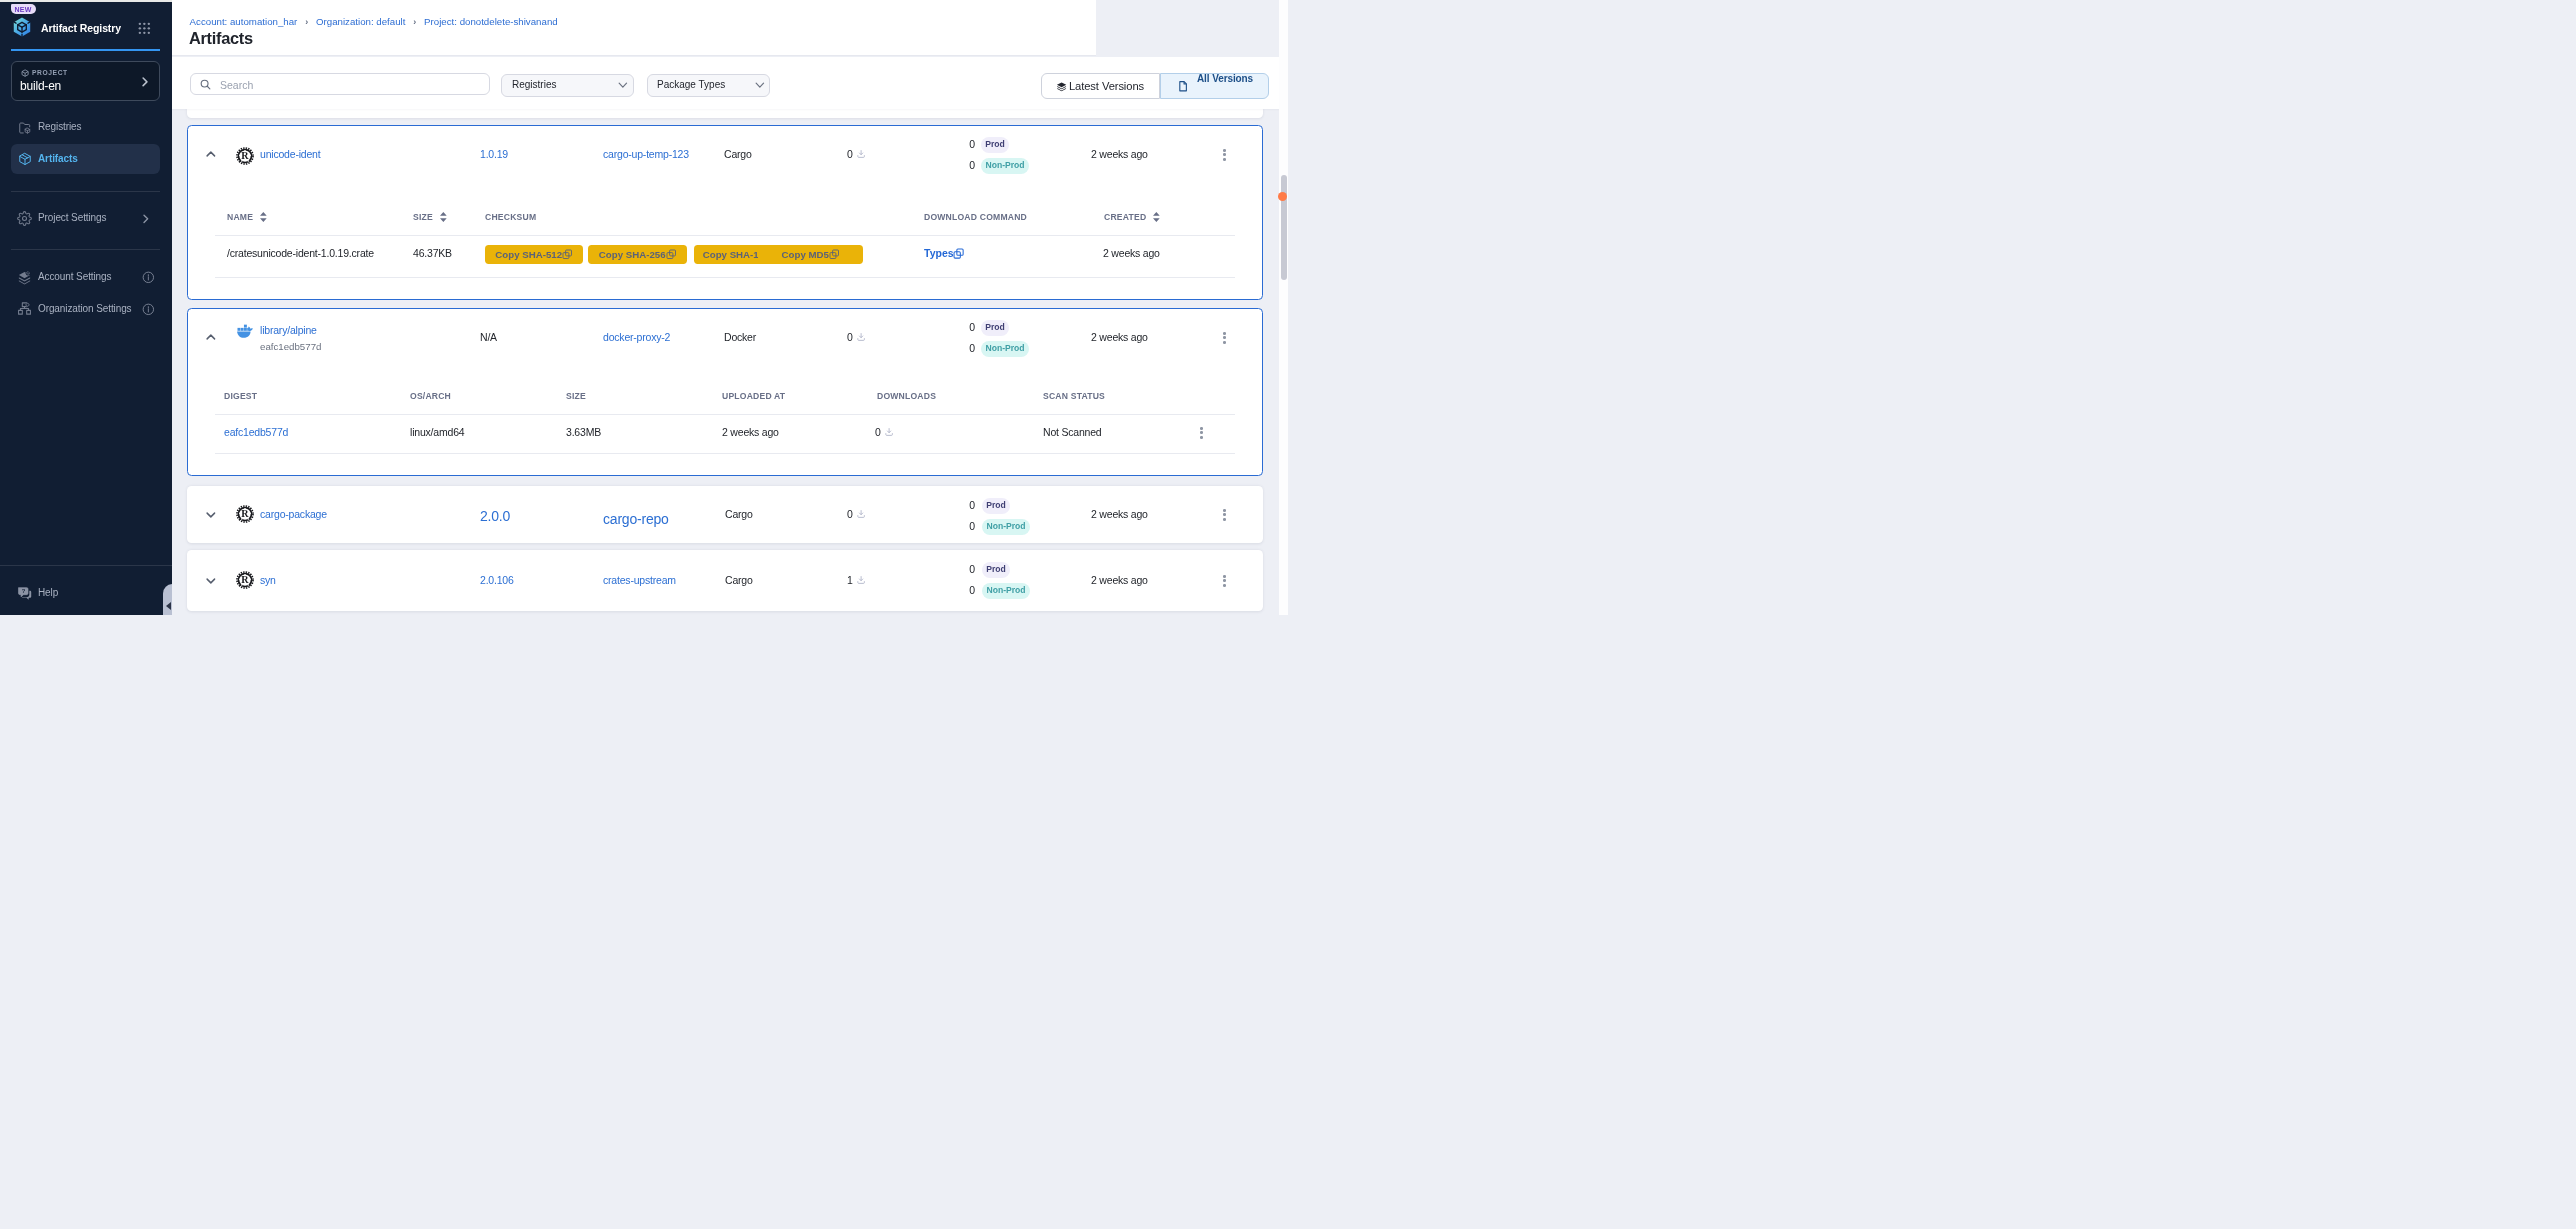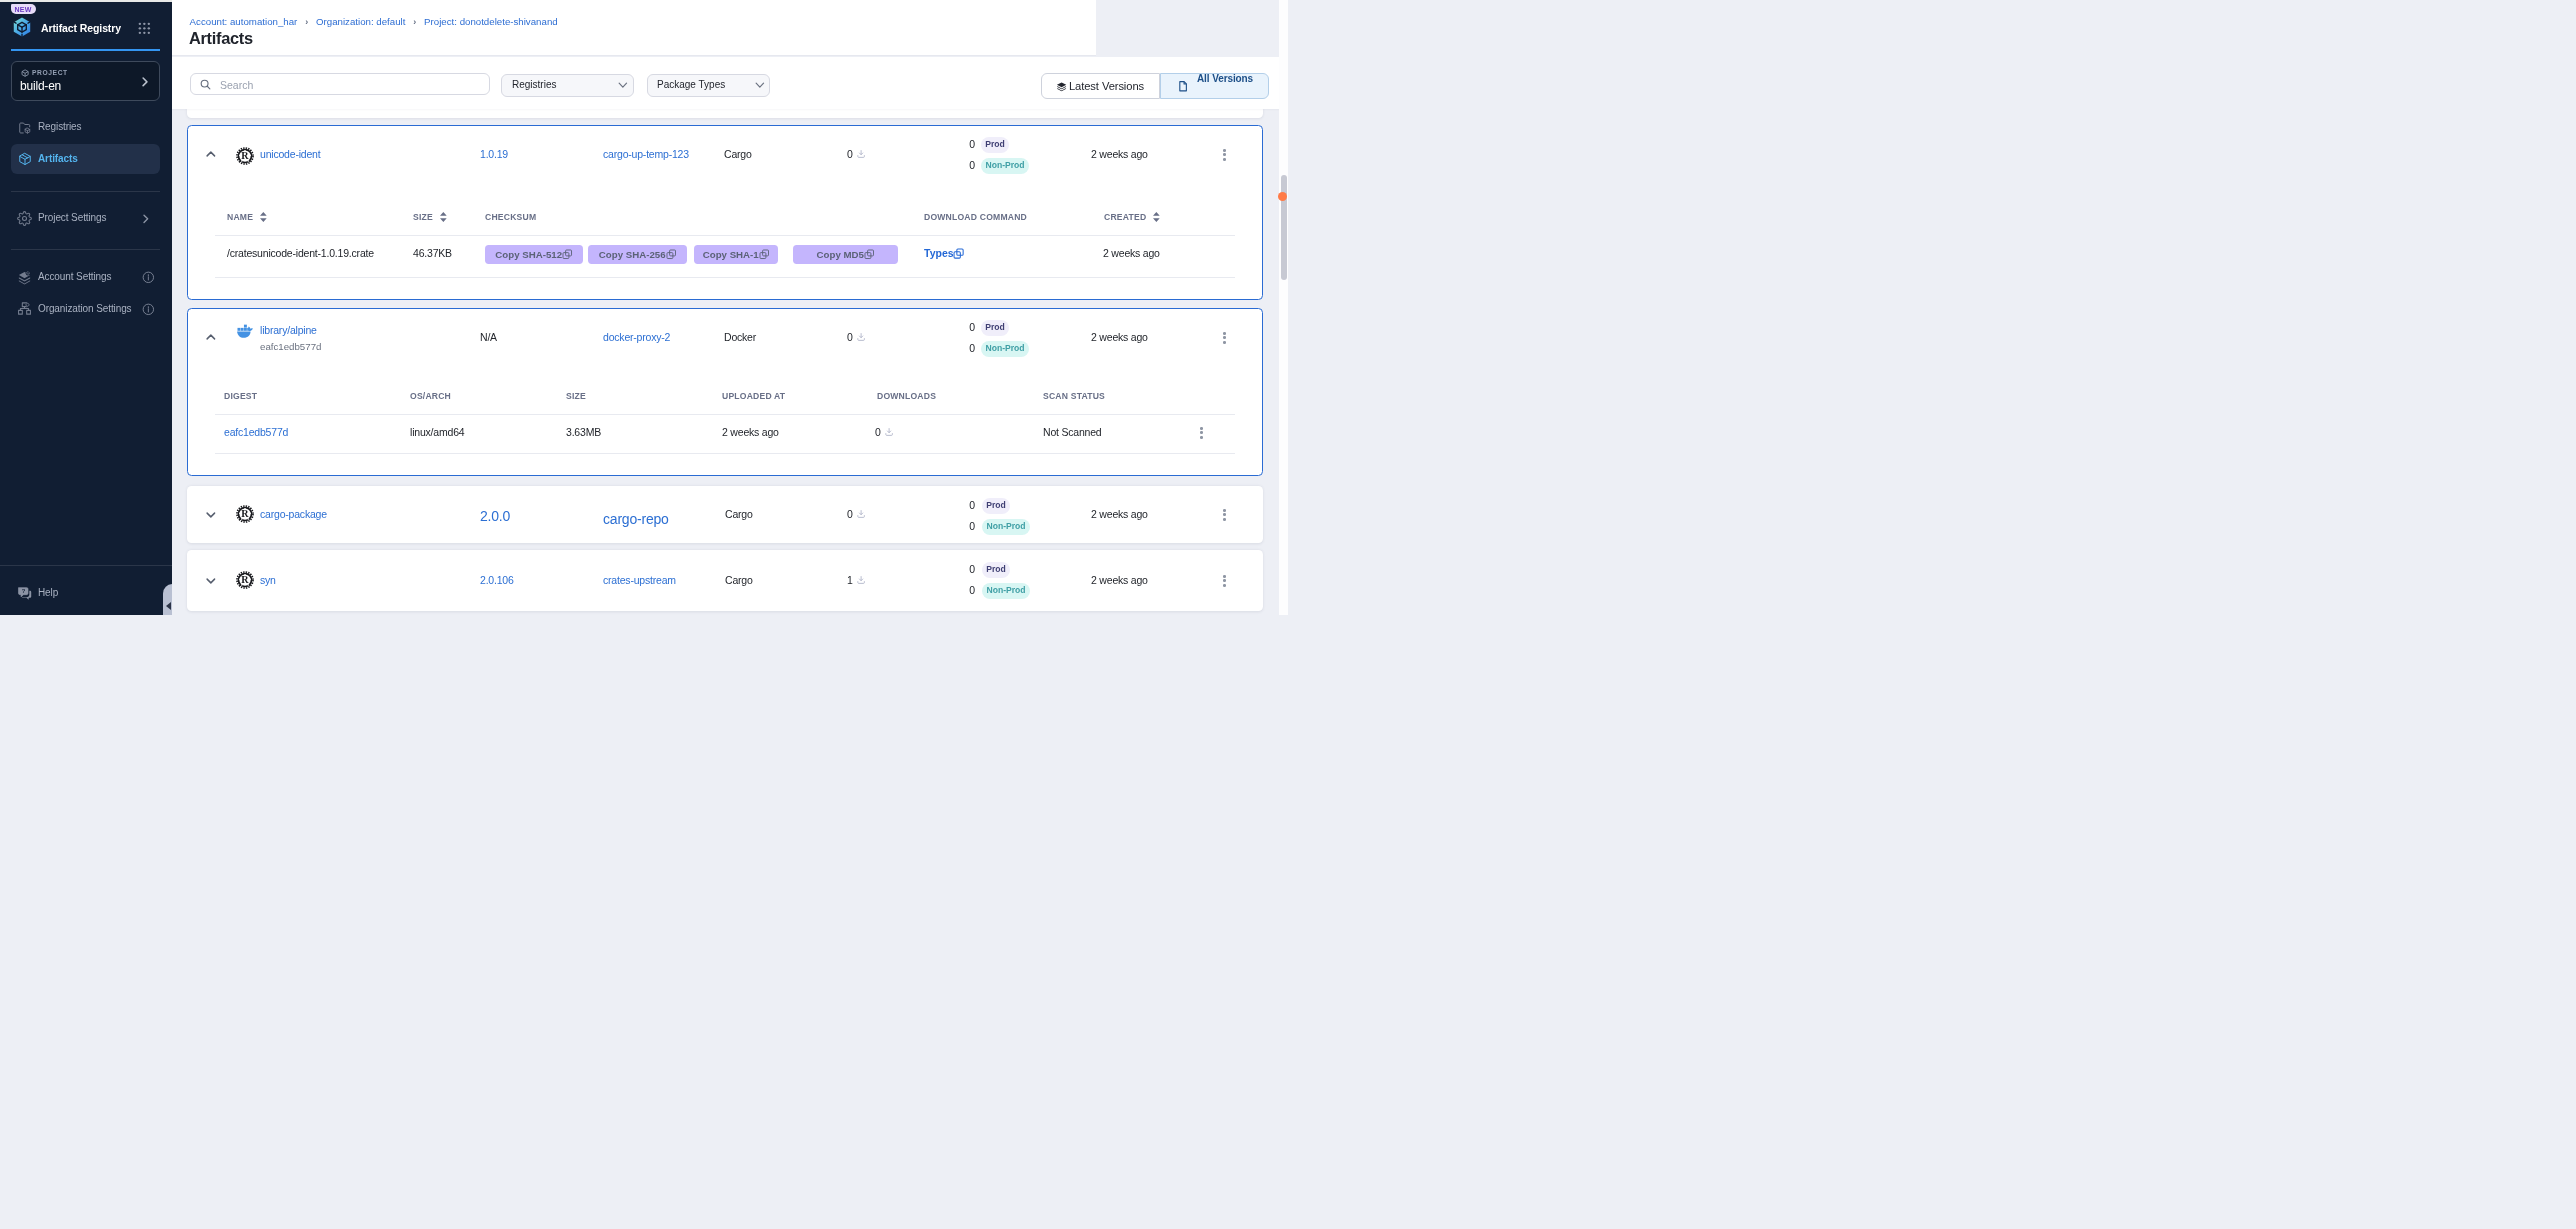--- a/index.html
+++ b/index.html
@@ -30,21 +30,21 @@
 
 .card{position:absolute;left:187px;width:1076px;background:#fff;border-radius:4.5px}
 .bluecard{border:1.1px solid #2a6bd3}
 .plaincard{box-shadow:0 0.7px 3px rgba(40,50,80,.10)}
 .link{color:#2c6fd3}
 .t15{font-size:10.5px;color:#23262c;letter-spacing:-0.2px}
 .th{font-size:8.6px;font-weight:bold;color:#686f87;letter-spacing:0.2px}
 .pill{position:absolute;height:15.7px;border-radius:8.2px;font-size:8.6px;font-weight:bold;line-height:15.7px;text-align:center}
 .pillprod{background:#f0eefa;color:#3f3f73;width:28px}
 .pillnon{background:#d8f6f3;color:#3f9fa5;width:48px}
-.copybtn{position:absolute;height:19px;background:#c4b5fd;border-radius:3.7px;font-size:9.7px;color:#5b6277;font-weight:bold;top:119px;display:flex;align-items:center;justify-content:center;gap:0}
+.copybtn{position:absolute;height:19px;background:#eab308;border-radius:3.7px;font-size:9.7px;color:#5b6277;font-weight:bold;top:119px;display:flex;align-items:center;justify-content:center;gap:0}
 .hdivider{position:absolute;left:28px;width:1020px;height:0.7px;background:#e8eaf0}
 .dots3{position:absolute;width:3px}
 .dots3 i{display:block;width:2.7px;height:2.7px;border-radius:50%;background:#8f96a4;margin:0 0 1.8px 0}
 </style>
 </head>
 <body>
 
 <div id="sidebar">
   <div id="topstrip"></div>
   <div class="newbadge">NEW</div>
@@ -253,21 +253,21 @@
         <rect x="1.5" y="5.5" width="9" height="9" rx="1.5"></rect>
       </svg>
     </div>
   <div class="copybtn" style="left:506px;width:84px">
       <span>Copy SHA-1</span>
       <svg width="10.5" height="10.5" viewBox="0 0 16 16" fill="none" stroke="#5b6277" stroke-width="1.4">
         <rect x="5.5" y="1.5" width="9" height="9" rx="1.5"></rect>
         <rect x="1.5" y="5.5" width="9" height="9" rx="1.5"></rect>
       </svg>
     </div>
-  <div class="copybtn" style="left:605px;width:105px">
+  <div class="copybtn" style="left:570px;width:105px">
       <span>Copy MD5</span>
       <svg width="10.5" height="10.5" viewBox="0 0 16 16" fill="none" stroke="#5b6277" stroke-width="1.4">
         <rect x="5.5" y="1.5" width="9" height="9" rx="1.5"></rect>
         <rect x="1.5" y="5.5" width="9" height="9" rx="1.5"></rect>
       </svg>
     </div>
   <div class="abs" style="left:736px;top:121px;font-size:10.5px;font-weight:bold;color:#2468d6">Types</div>
   <svg class="abs" style="left:765px;top:122px" width="11.2" height="11.2" viewBox="0 0 16 16" fill="none" stroke="#2468d6" stroke-width="1.5">
       <rect x="5.5" y="1.5" width="9" height="9" rx="1.5"></rect>
       <rect x="1.5" y="5.5" width="9" height="9" rx="1.5"></rect>

